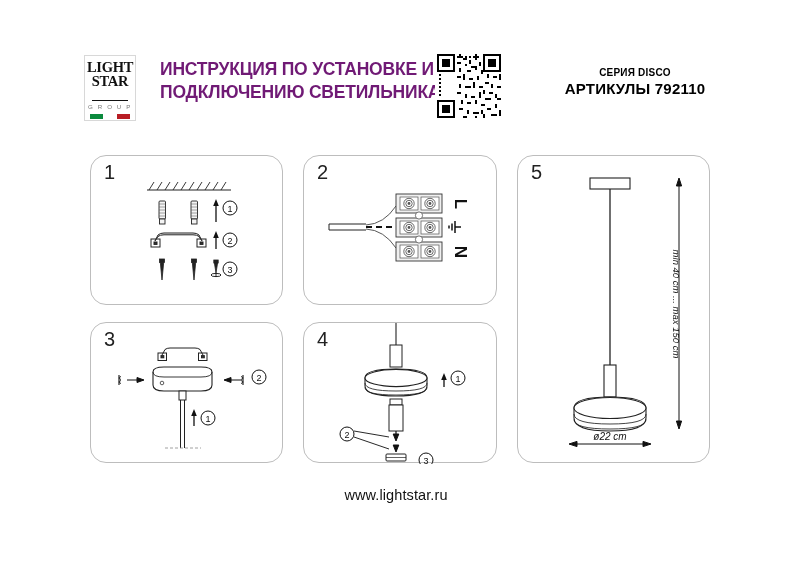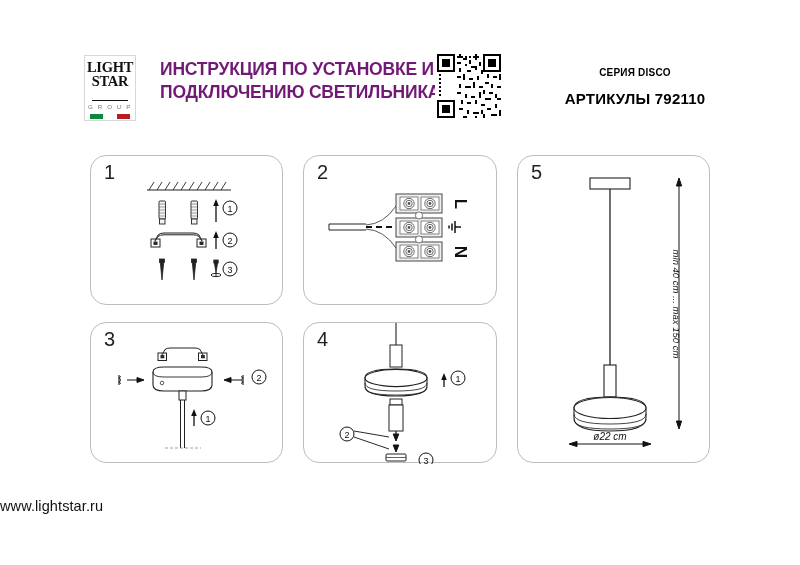--- a/index.html
+++ b/index.html
@@ -105,21 +105,20 @@
   .series-line {
     font-size: 10px;
     font-weight: bold;
     letter-spacing: 0.2px;
     line-height: 14px;
   }
   .article-line {
     font-size: 15px;
     font-weight: bold;
     letter-spacing: 0.2px;
-    margin-top: 10px;
   }
 
   
   .panel {
     position: absolute;
     border: 1px solid #bdbdbd;
     border-radius: 16px;
     background: #fff;
     box-sizing: border-box;
   }
@@ -137,22 +136,23 @@
   #panel-3 { left: 90px;  top: 322px; width: 193px; height: 141px; }
   #panel-4 { left: 303px; top: 322px; width: 194px; height: 141px; }
   #panel-5 { left: 517px; top: 155px; width: 193px; height: 308px; }
 
   .panel svg { position: absolute; left: 0; top: 0; display: block; }
 
   
   .footer {
     position: absolute;
     left: 0;
-    top: 498px;
+    top: 487px;
     width: 792px;
+    text-align: center;
     font-size: 14.5px;
     color: #111;
     letter-spacing: 0.1px;
   }
 </style>
 </head>
 <body>
 
 <div class="sheet">
 

